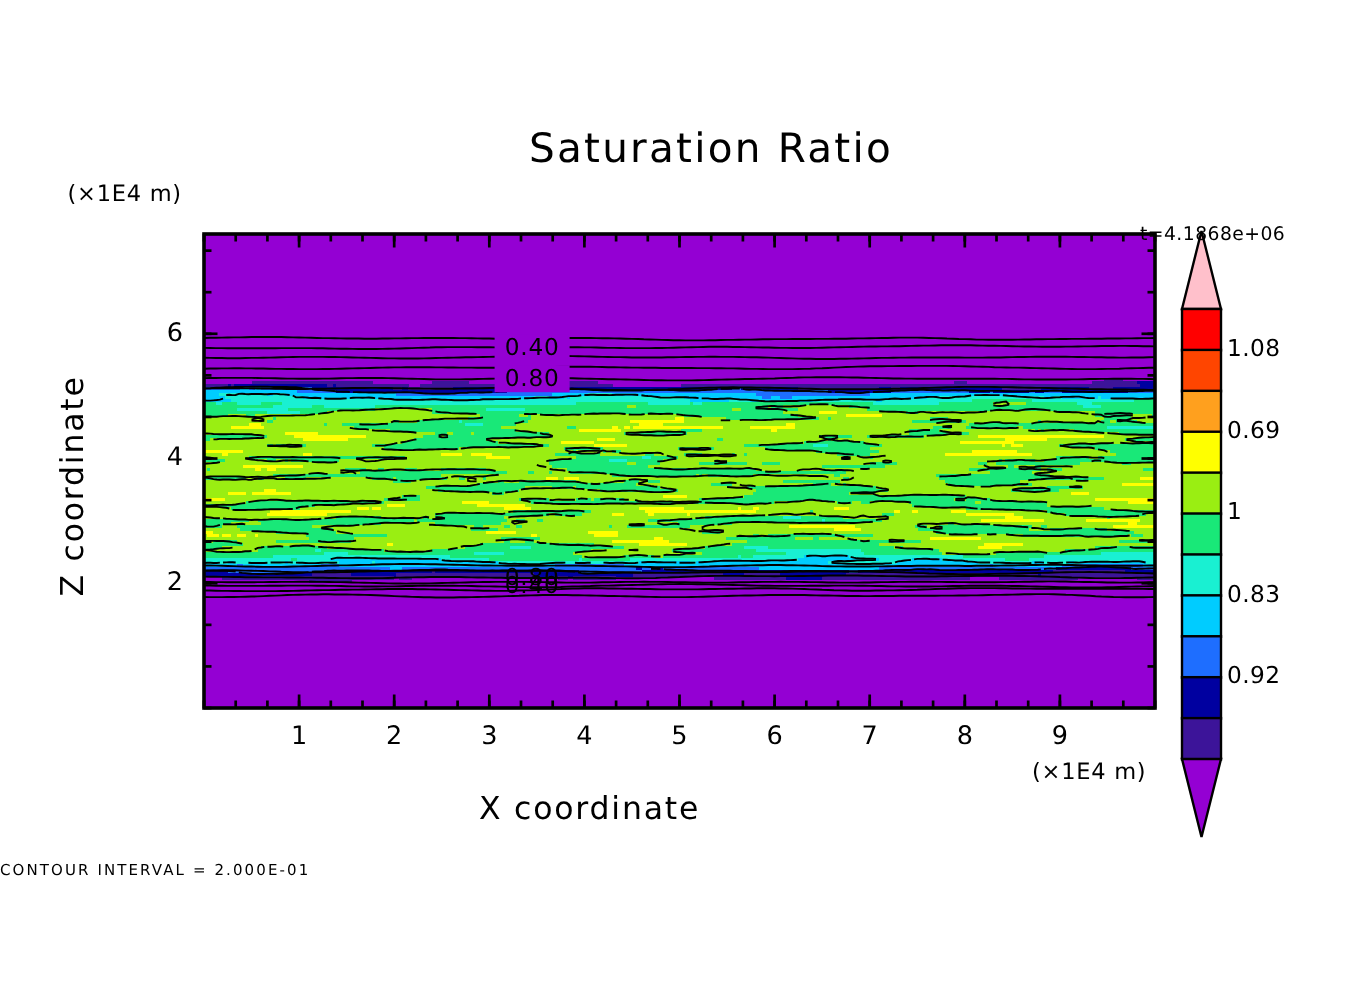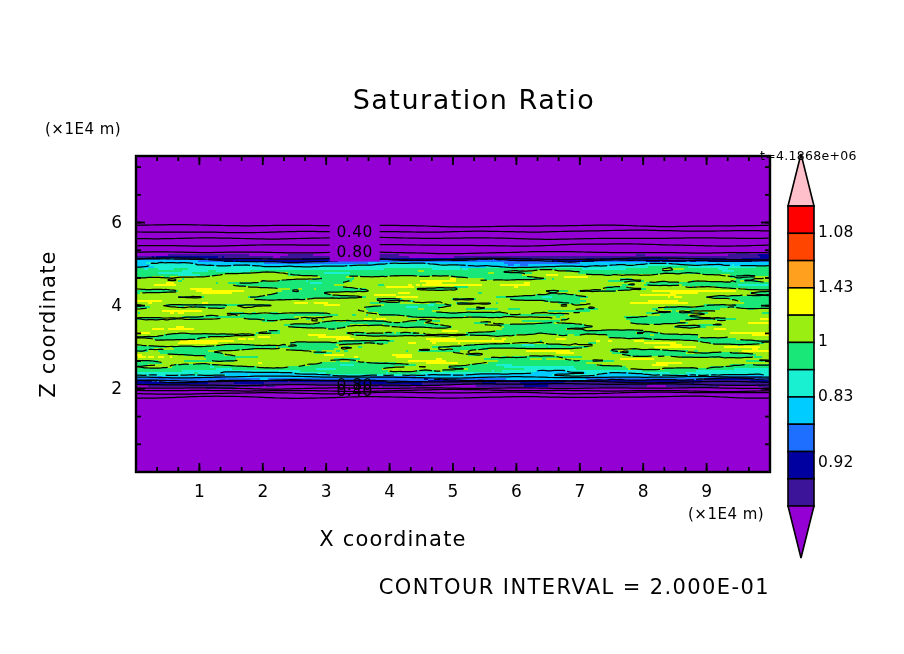--- a/index.html
+++ b/index.html
@@ -20,22 +20,22 @@
   #xaxis-title{
     left:16px;right:134px;top:527px;text-align:center;
     font-size:21px;letter-spacing:1.2px;
   }
   #yaxis-title{
     left:-62px;top:312px;width:220px;text-align:center;
     font-size:21px;letter-spacing:1.2px;
     transform:rotate(-90deg);transform-origin:center center;
   }
   #contour-caption{
-    left:0;right:134px;top:575px;text-align:right;
-    font-size:21px;letter-spacing:1.4px;
+    left:0;right:134px;top:575px;text-align:left;
+    font-size:10px;letter-spacing:1.4px;
   }
 
   
   .xtick{ font-size:17px; text-align:center; width:30px; top:481px; }
   .ytick{ font-size:17px; text-align:right;  width:30px; }
 
   
   .cbtick{ left:818px; font-size:15.5px; letter-spacing:.3px; }
 
   svg{display:block;}
@@ -1521,17 +1521,17 @@
     <div class="abs xtick" style="left: 628.2px;">8</div>
     <div class="abs xtick" style="left: 691.6px;">9</div>
   </div>
 <div id="yticks-container">
     <div class="abs ytick" style="left: 92px; top: 377.842px;">2</div>
     <div class="abs ytick" style="left: 92px; top: 294.684px;">4</div>
     <div class="abs ytick" style="left: 92px; top: 211.526px;">6</div>
   </div>
 <div id="cbticks-container">
     <div class="abs cbtick" style="top: 223.273px;">1.08</div>
-    <div class="abs cbtick" style="top: 277.818px;">1.43</div>
+    <div class="abs cbtick" style="top: 277.818px;">0.69</div>
     <div class="abs cbtick" style="top: 332.364px;">1</div>
     <div class="abs cbtick" style="top: 386.909px;">0.83</div>
-    <div class="abs cbtick" style="top: 441.455px; margin-top: 12px;">0.92</div>
+    <div class="abs cbtick" style="top: 441.455px;">0.92</div>
   </div>
 
 </body></html>

